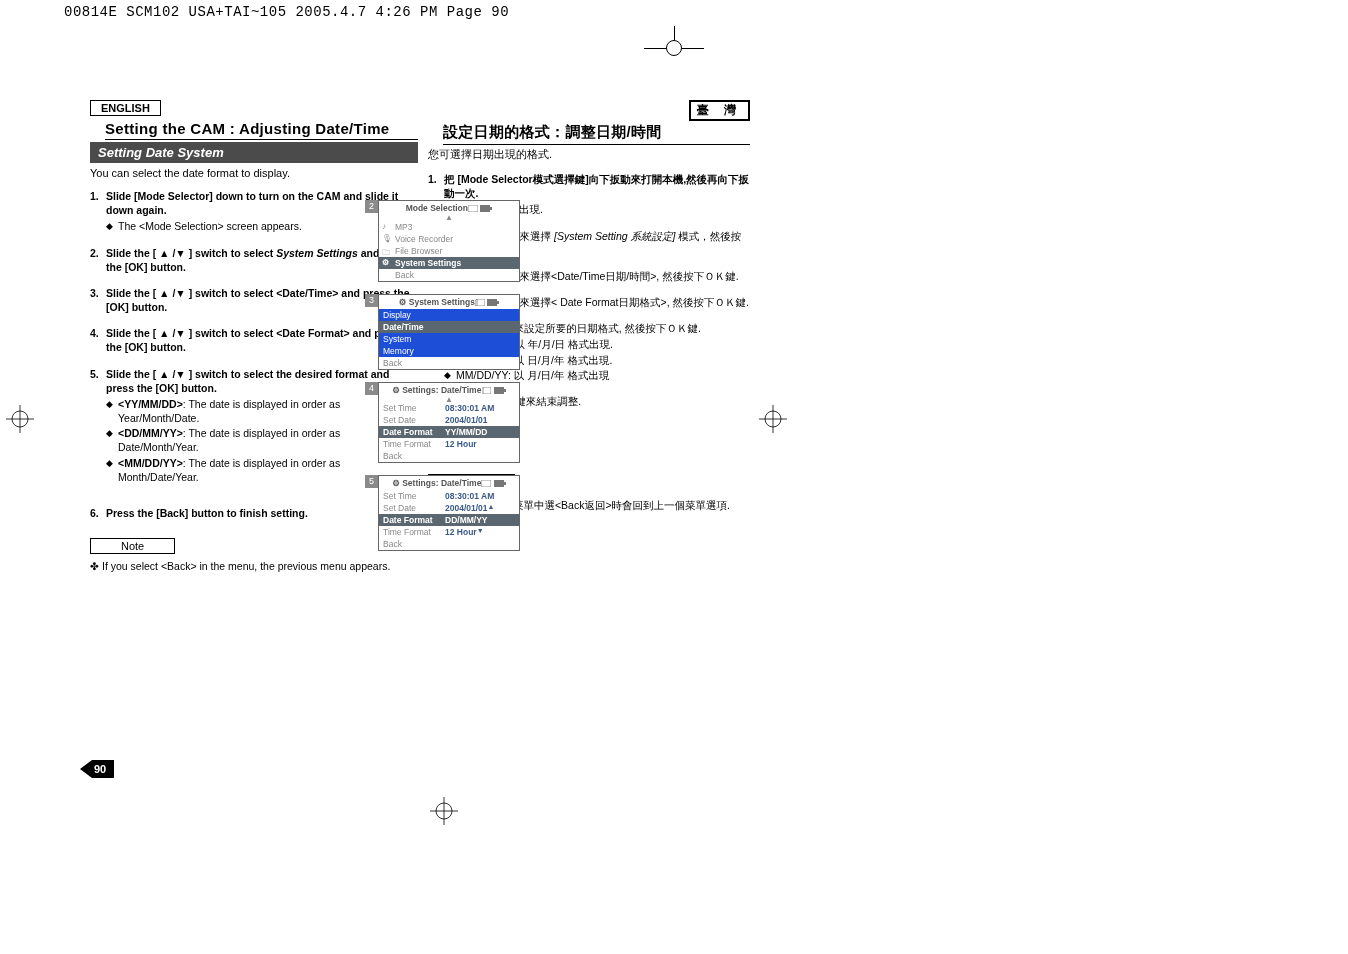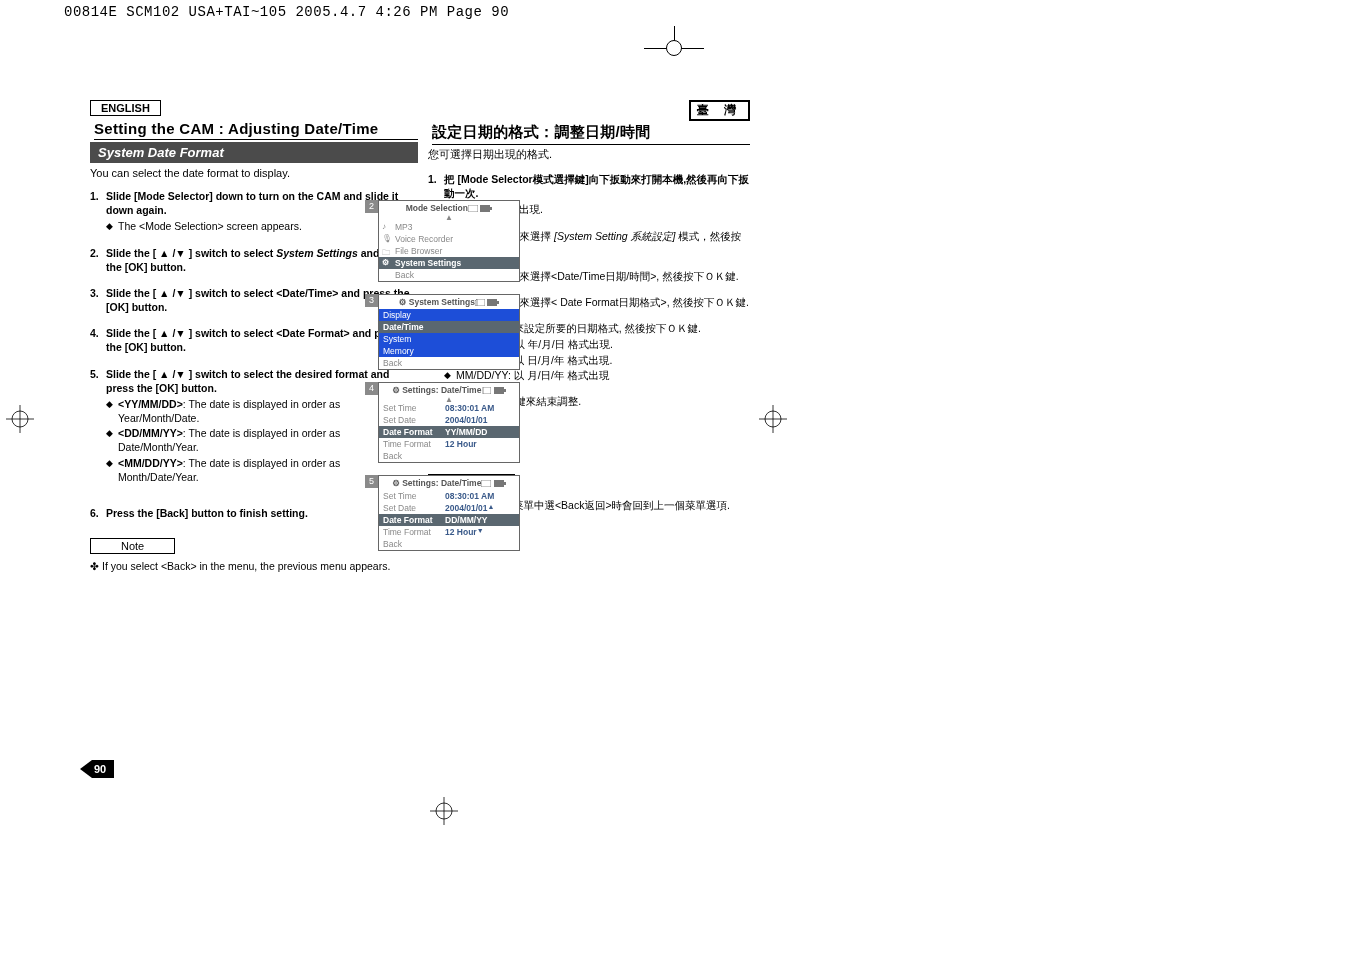--- a/index.html
+++ b/index.html
@@ -68,21 +68,21 @@
     border: 1px solid #000;
     padding: 1px 10px;
     font-size: 11px;
     font-weight: bold;
     display: inline-block;
     margin-bottom: 2px;
   }
   .title {
     font-size: 15px;
     font-weight: bold;
-    margin: 2px 0 2px 4px;
+    margin: 2px 0 2px 15px;
     border-bottom: 1px solid #000;
     padding-bottom: 2px;
     letter-spacing: 0.3px;
   }
   .section-bar {
     background: #4b4b4b;
     color: #fff;
     font-style: italic;
     font-weight: bold;
     font-size: 13px;
@@ -291,21 +291,21 @@
       <line x1="0" y1="14" x2="28" y2="14"></line>
       <line x1="14" y1="0" x2="14" y2="28"></line>
     </svg>
 </div>
 
 <div class="content">
 
   <div class="col-left">
     <span class="lang-box">ENGLISH</span>
     <div class="title">Setting the CAM : Adjusting Date/Time</div>
-    <div class="section-bar">System Date Format</div>
+    <div class="section-bar">Setting Date System</div>
     <div class="intro">You can select the date format to display.</div>
 
     <ol class="steps">
       <li><span class="num">1.</span>
         <span class="b">Slide [Mode Selector] down to turn on the CAM and slide it down again.</span>
         <ul class="sub-bullets">
           <li>The &lt;Mode Selection&gt; screen appears.</li>
         </ul>
       </li>
       <li><span class="num">2.</span>

